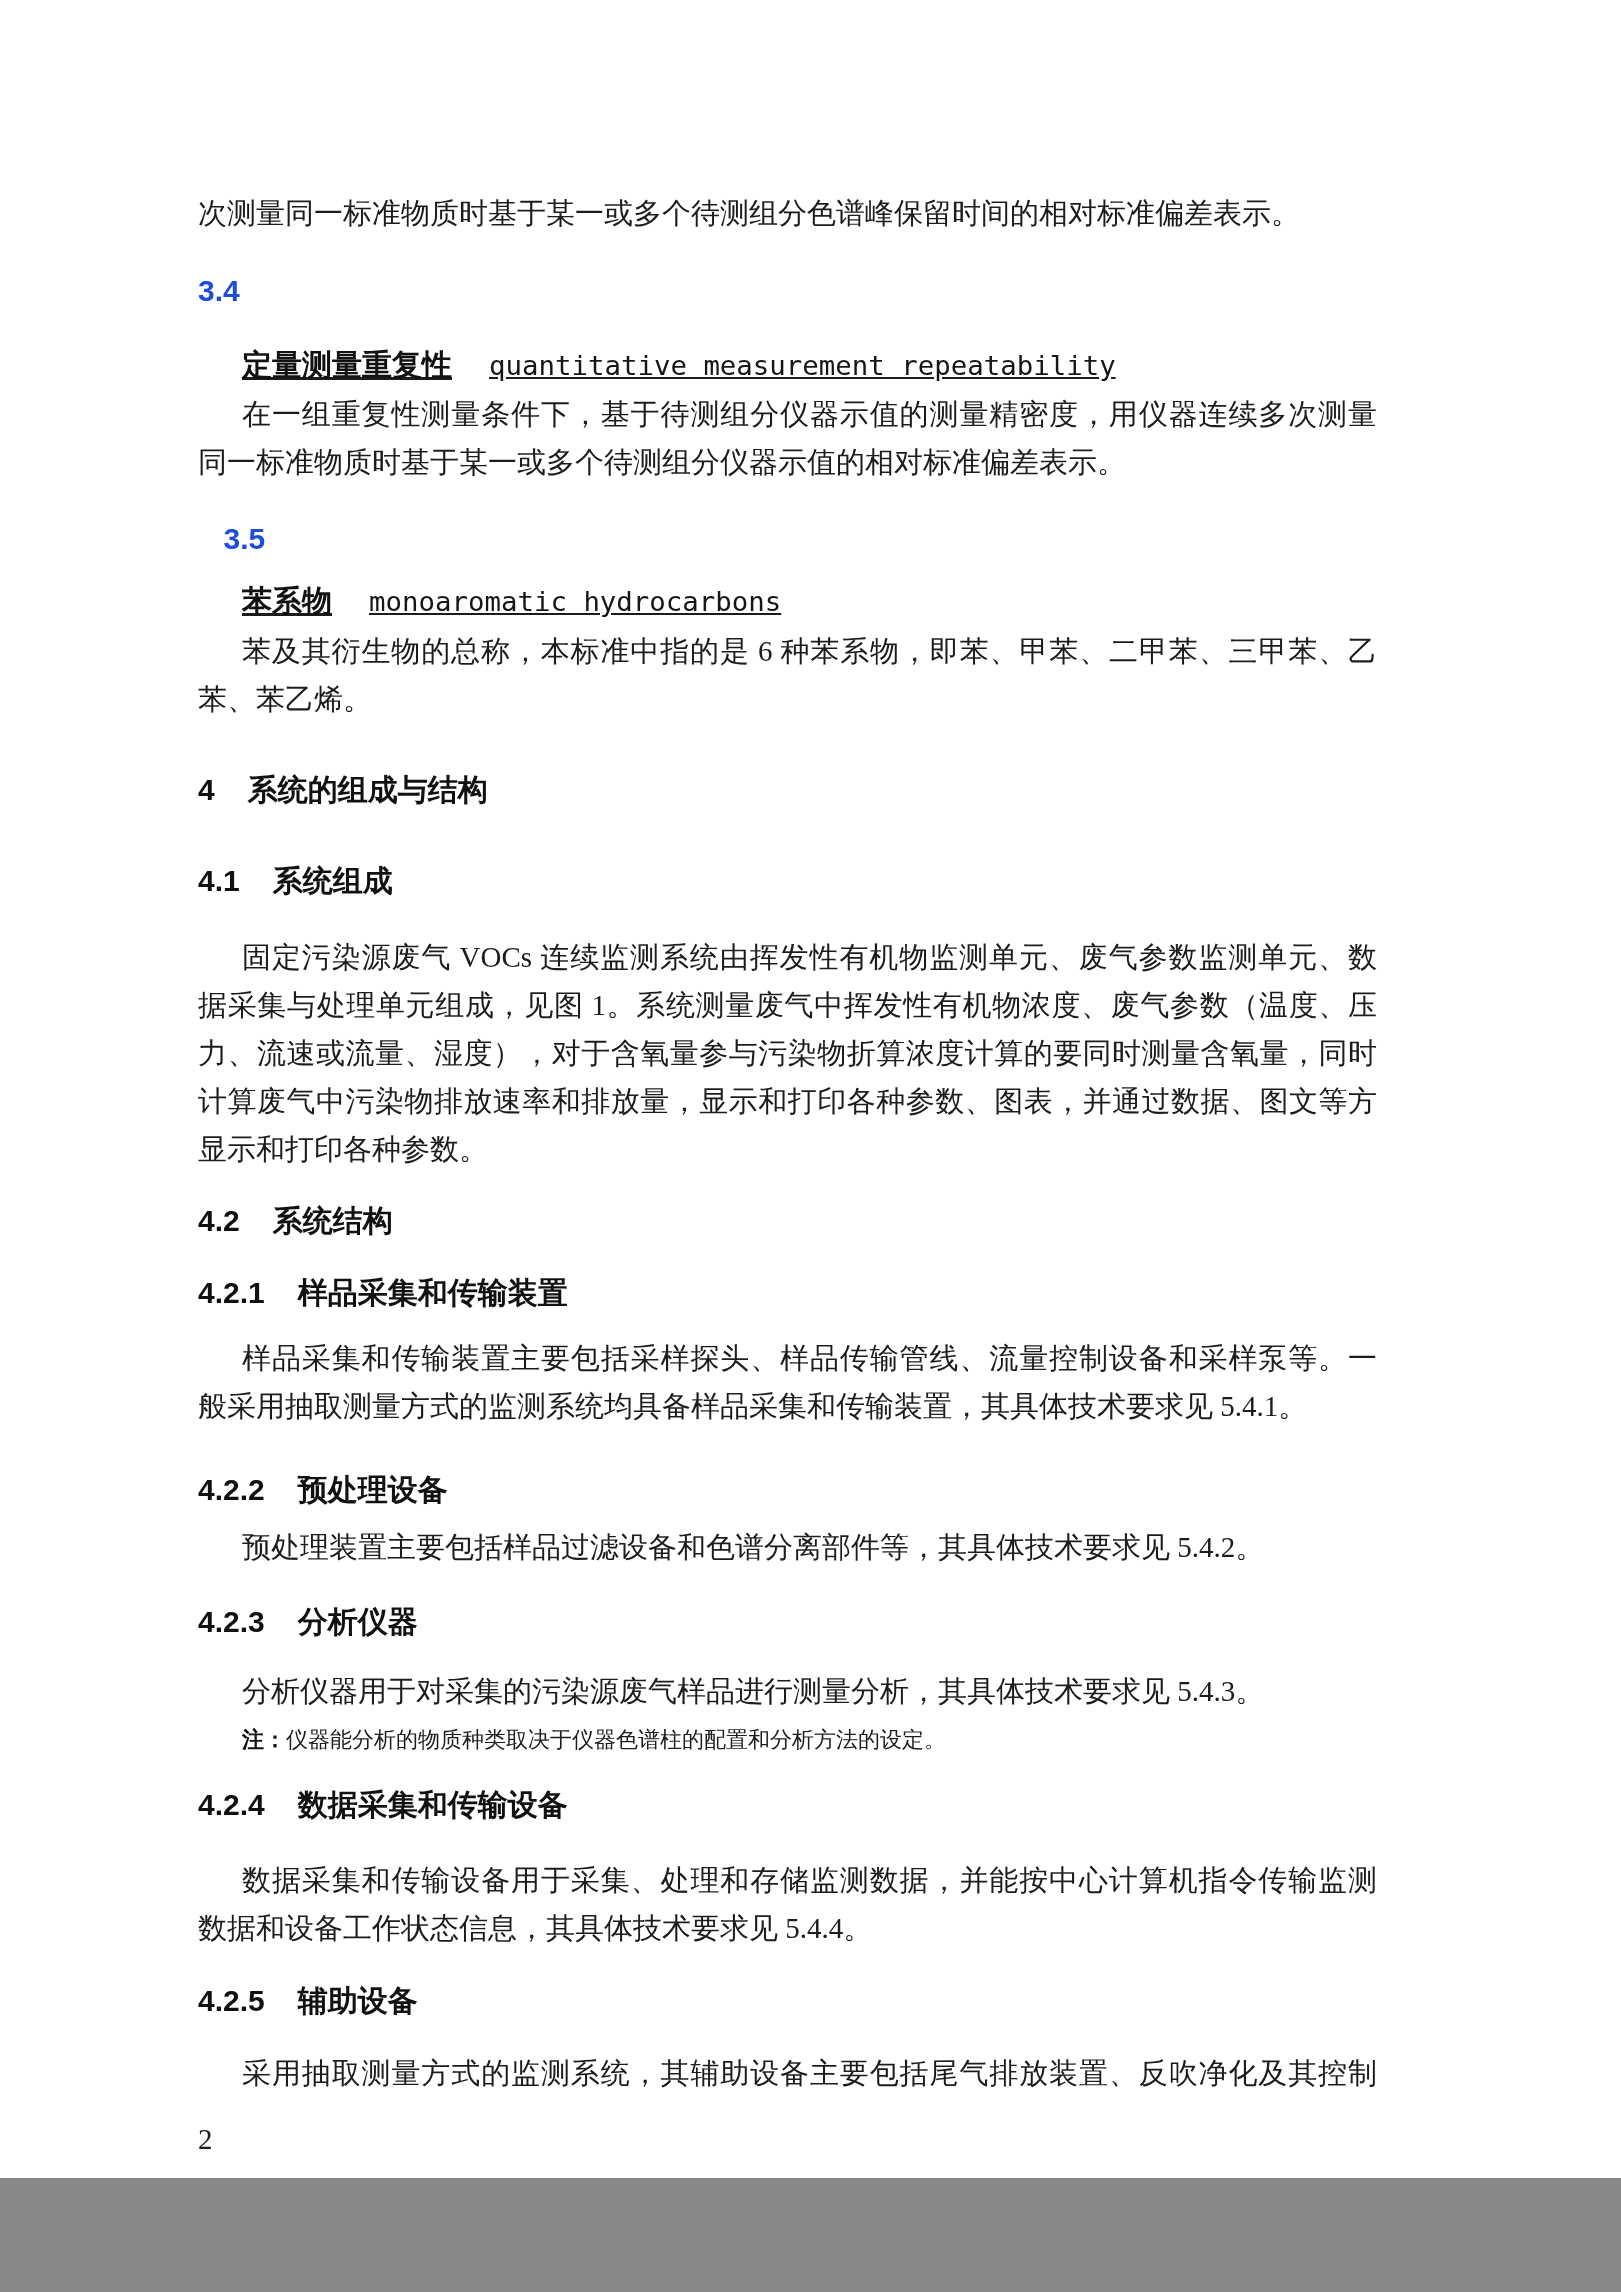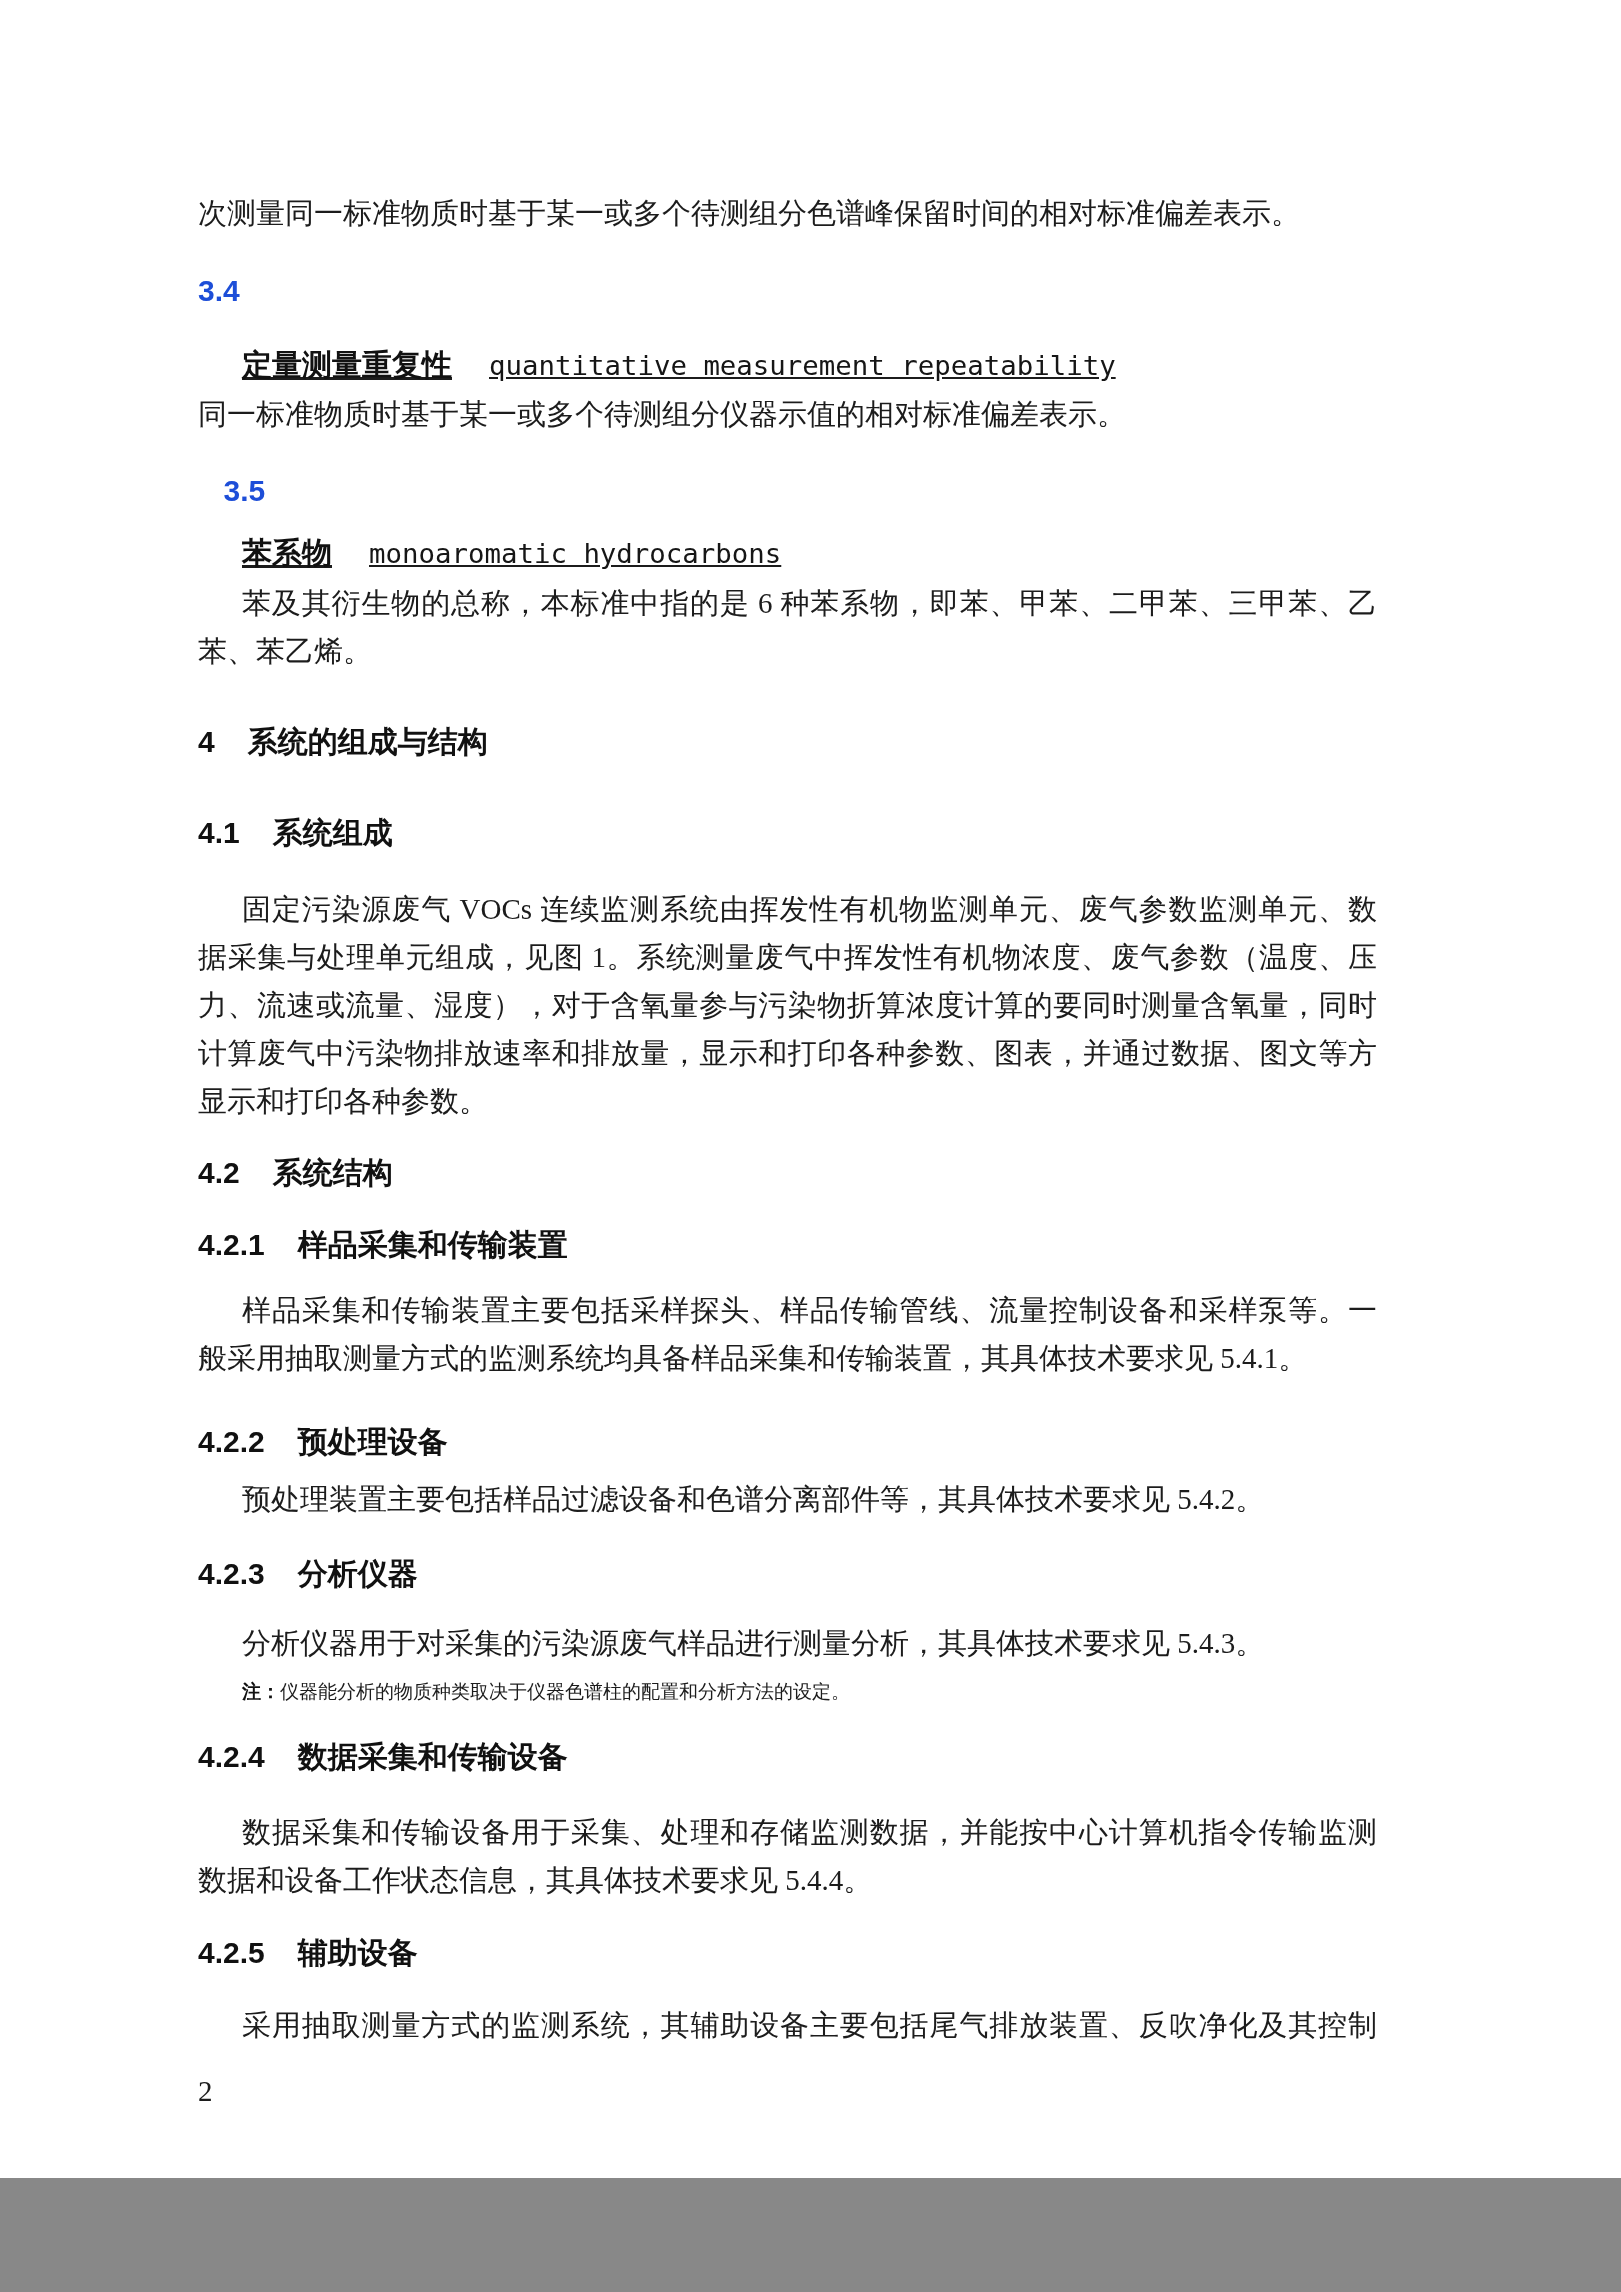--- a/index.html
+++ b/index.html
@@ -55,21 +55,21 @@
     font-size: 30px;
     color: #111;
   }
   .term-en {
     font-family: "DejaVu Sans Mono", monospace;
     font-size: 27.4px;
     margin-left: 37px;
     color: #161616;
   }
   .note-line {
-    font-size: 19px;
+    font-size: 22px;
     line-height: 41px;
   }
   .note-label {
     font-family: "Liberation Sans", sans-serif;
     font-weight: bold;
     color: #111;
   }
   .page-num {
     font-size: 29px;
     line-height: 48px;
@@ -89,20 +89,21 @@
 <div class="page">
 
   <div class="line">次测量同一标准物质时基于某一或多个待测组分色谱峰保留时间的相对标准偏差表示。</div>
 
   <div class="clause-num" style="margin-top:30px">3.4</div>
   <div class="term-line indent" style="margin-top:25.5px">
     <span class="term-zh">定量测量重复性</span>
     <span class="term-en">quantitative measurement repeatability</span>
   </div>
   <div>
+    <div class="line just indent">在一组重复性测量条件下，基于待测组分仪器示值的测量精密度，用仪器连续多次测量</div>
     <div class="line">同一标准物质时基于某一或多个待测组分仪器示值的相对标准偏差表示。</div>
   </div>
 
   <div class="clause-num" style="margin-top:29px;padding-left:25.5px">3.5</div>
   <div class="term-line indent" style="margin-top:14.7px">
     <span class="term-zh">苯系物</span>
     <span class="term-en">monoaromatic hydrocarbons</span>
   </div>
   <div style="margin-top:1px">
     <div class="line just indent">苯及其衍生物的总称，本标准中指的是 6 种苯系物，即苯、甲苯、二甲苯、三甲苯、乙</div>

